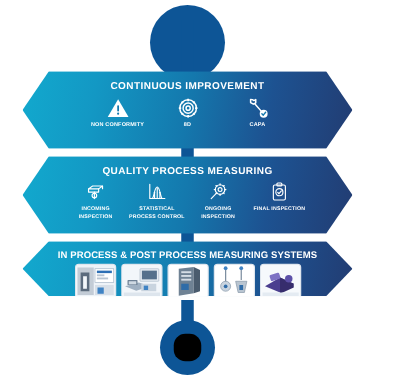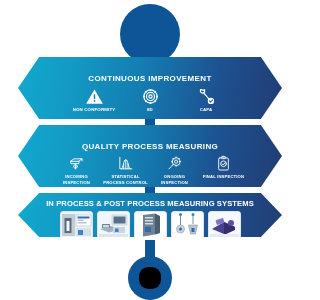--- a/index.html
+++ b/index.html
@@ -48,21 +48,21 @@
   }
   .banner.b1{top:57px;height:62px;}
   .banner.b2{top:125px;height:62px;}
   .banner.b3{top:193px;height:44px;}
 
   .b-title{
     text-align:center;
     font-size:8px;
     letter-spacing:.35px;
     font-weight:bold;
-    padding-top:17px;
+    padding-top:7px;
     white-space:nowrap;
   }
   .banner.b3 .b-title{font-size:7.6px;letter-spacing:.1px;padding-top:6px;}
 
   
   .irow{
     display:flex;justify-content:center;align-items:flex-start;
     padding:0 34px;
     margin-top:2px;
   }

